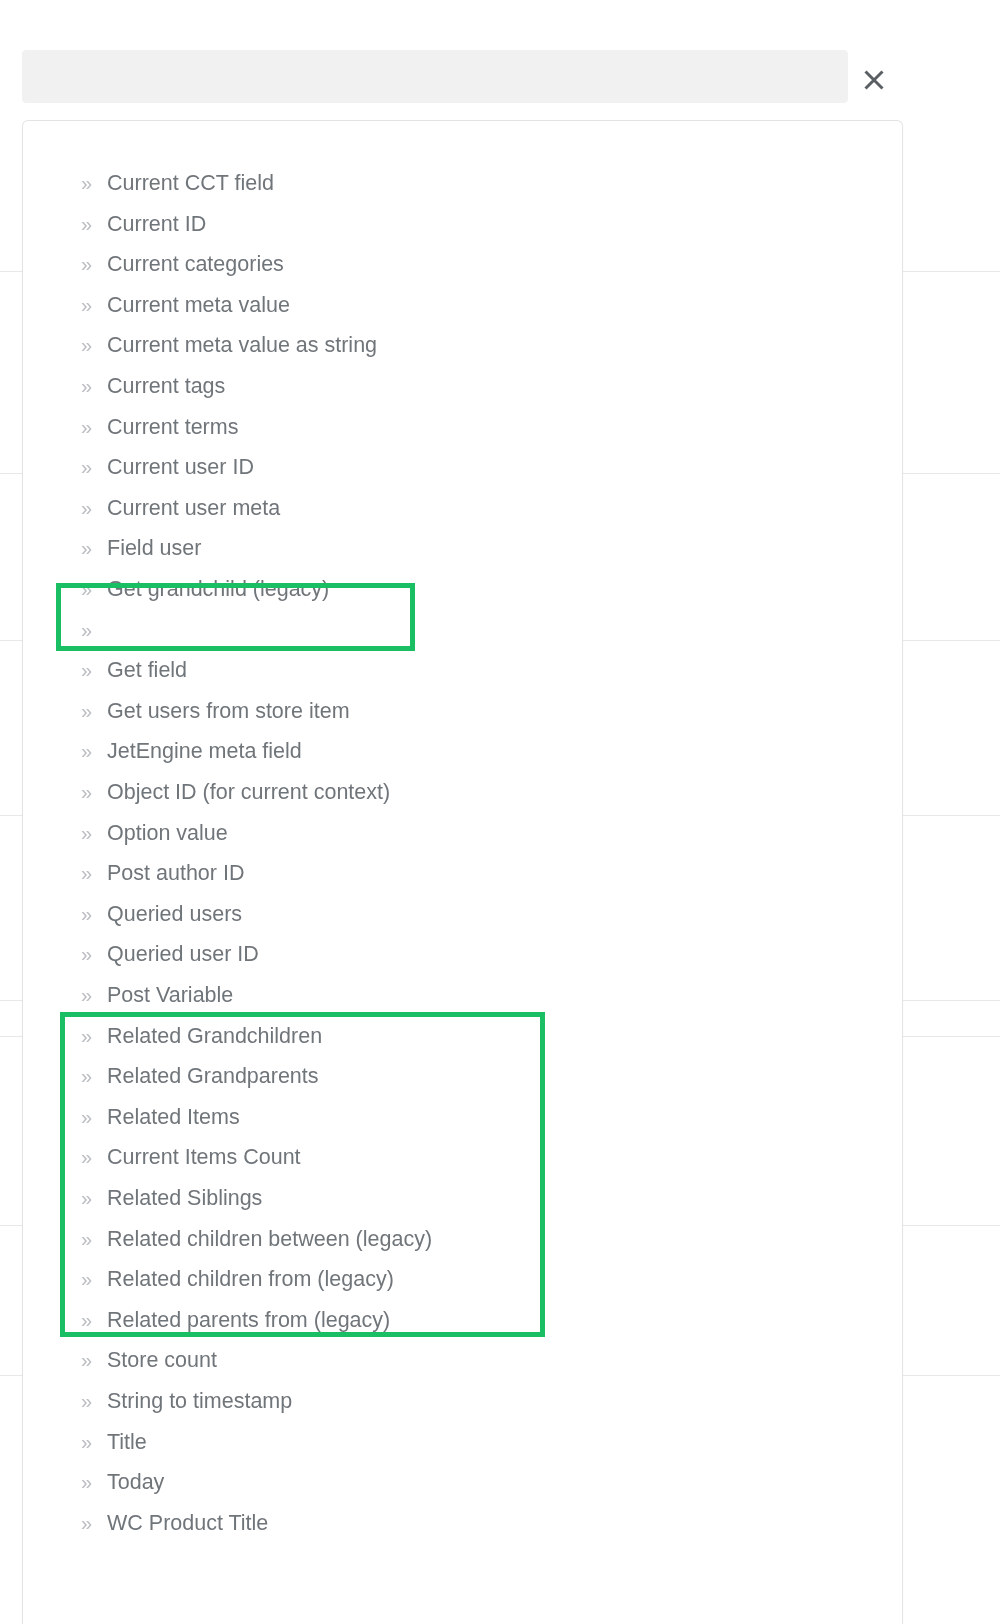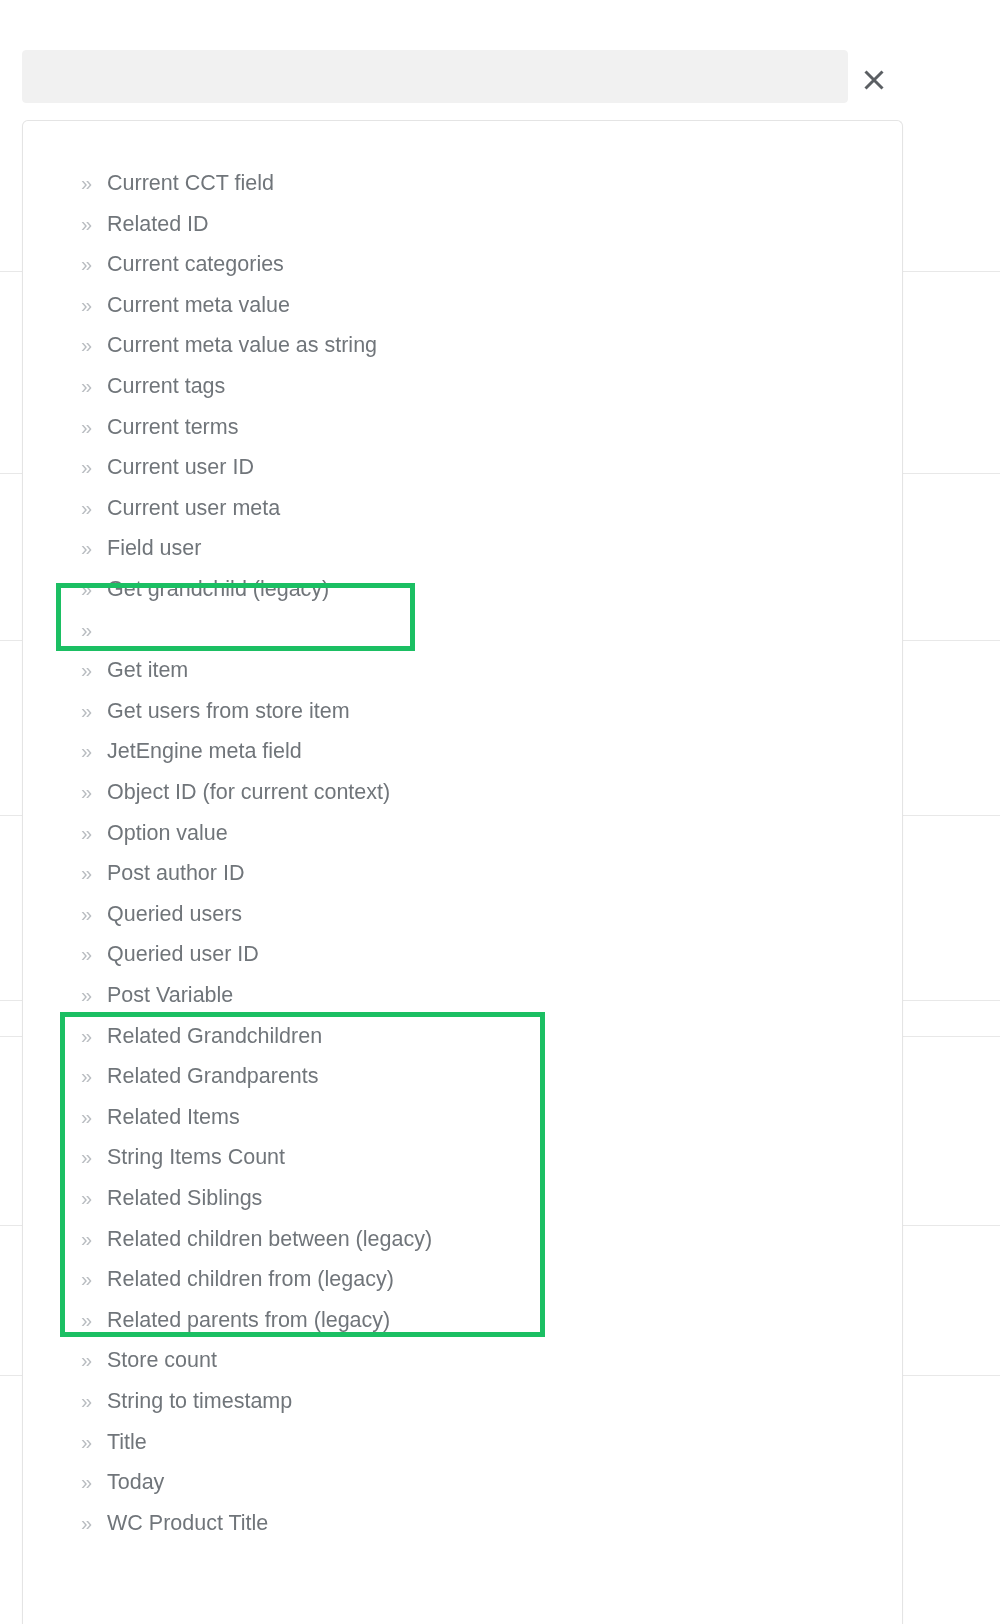--- a/index.html
+++ b/index.html
@@ -159,44 +159,44 @@
       <svg width="26" height="26" viewBox="0 0 26 26" aria-hidden="true">
         <path d="M4.5 4.5 L21.5 21.5 M21.5 4.5 L4.5 21.5" stroke="#5b5f63" stroke-width="3" stroke-linecap="butt"></path>
       </svg>
     </span>
   </button>
 </div>
 
 <div class="dropdown">
   <ul class="option-list" id="option-list">
       <li class="option" style="position: absolute; left: 0px; right: 0px; top: 42px;"><span class="chev">»</span><span class="lbl">Current CCT field</span></li>
-      <li class="option" style="position: absolute; left: 0px; right: 0px; top: 82.6px;"><span class="chev">»</span><span class="lbl">Related ID</span></li>
+      <li class="option" style="position: absolute; left: 0px; right: 0px; top: 82.6px;"><span class="chev">»</span><span class="lbl">Current ID</span></li>
       <li class="option" style="position: absolute; left: 0px; right: 0px; top: 123.2px;"><span class="chev">»</span><span class="lbl">Current categories</span></li>
       <li class="option" style="position: absolute; left: 0px; right: 0px; top: 163.8px;"><span class="chev">»</span><span class="lbl">Current meta value</span></li>
       <li class="option" style="position: absolute; left: 0px; right: 0px; top: 204.4px;"><span class="chev">»</span><span class="lbl">Current meta value as string</span></li>
       <li class="option" style="position: absolute; left: 0px; right: 0px; top: 245px;"><span class="chev">»</span><span class="lbl">Current tags</span></li>
       <li class="option" style="position: absolute; left: 0px; right: 0px; top: 285.6px;"><span class="chev">»</span><span class="lbl">Current terms</span></li>
       <li class="option" style="position: absolute; left: 0px; right: 0px; top: 326.2px;"><span class="chev">»</span><span class="lbl">Current user ID</span></li>
       <li class="option" style="position: absolute; left: 0px; right: 0px; top: 366.8px;"><span class="chev">»</span><span class="lbl">Current user meta</span></li>
       <li class="option" style="position: absolute; left: 0px; right: 0px; top: 407.4px;"><span class="chev">»</span><span class="lbl">Field user</span></li>
       <li class="option" style="position: absolute; left: 0px; right: 0px; top: 448px;"><span class="chev">»</span><span class="lbl">Get grandchild (legacy)</span></li>
       <li class="option" style="position: absolute; left: 0px; right: 0px; top: 488.6px;"><span class="chev">»</span></li>
-      <li class="option" style="position: absolute; left: 0px; right: 0px; top: 529.2px;"><span class="chev">»</span><span class="lbl">Get item</span></li>
+      <li class="option" style="position: absolute; left: 0px; right: 0px; top: 529.2px;"><span class="chev">»</span><span class="lbl">Get field</span></li>
       <li class="option" style="position: absolute; left: 0px; right: 0px; top: 569.8px;"><span class="chev">»</span><span class="lbl">Get users from store item</span></li>
       <li class="option" style="position: absolute; left: 0px; right: 0px; top: 610.4px;"><span class="chev">»</span><span class="lbl">JetEngine meta field</span></li>
       <li class="option" style="position: absolute; left: 0px; right: 0px; top: 651px;"><span class="chev">»</span><span class="lbl">Object ID (for current context)</span></li>
       <li class="option" style="position: absolute; left: 0px; right: 0px; top: 691.6px;"><span class="chev">»</span><span class="lbl">Option value</span></li>
       <li class="option" style="position: absolute; left: 0px; right: 0px; top: 732.2px;"><span class="chev">»</span><span class="lbl">Post author ID</span></li>
       <li class="option" style="position: absolute; left: 0px; right: 0px; top: 772.8px;"><span class="chev">»</span><span class="lbl">Queried users</span></li>
       <li class="option" style="position: absolute; left: 0px; right: 0px; top: 813.4px;"><span class="chev">»</span><span class="lbl">Queried user ID</span></li>
       <li class="option" style="position: absolute; left: 0px; right: 0px; top: 854px;"><span class="chev">»</span><span class="lbl">Post Variable</span></li>
       <li class="option" style="position: absolute; left: 0px; right: 0px; top: 894.6px;"><span class="chev">»</span><span class="lbl">Related Grandchildren</span></li>
       <li class="option" style="position: absolute; left: 0px; right: 0px; top: 935.2px;"><span class="chev">»</span><span class="lbl">Related Grandparents</span></li>
       <li class="option" style="position: absolute; left: 0px; right: 0px; top: 975.8px;"><span class="chev">»</span><span class="lbl">Related Items</span></li>
-      <li class="option" style="position: absolute; left: 0px; right: 0px; top: 1016.4px;"><span class="chev">»</span><span class="lbl">String Items Count</span></li>
+      <li class="option" style="position: absolute; left: 0px; right: 0px; top: 1016.4px;"><span class="chev">»</span><span class="lbl">Current Items Count</span></li>
       <li class="option" style="position: absolute; left: 0px; right: 0px; top: 1057px;"><span class="chev">»</span><span class="lbl">Related Siblings</span></li>
       <li class="option" style="position: absolute; left: 0px; right: 0px; top: 1097.6px;"><span class="chev">»</span><span class="lbl">Related children between (legacy)</span></li>
       <li class="option" style="position: absolute; left: 0px; right: 0px; top: 1138.2px;"><span class="chev">»</span><span class="lbl">Related children from (legacy)</span></li>
       <li class="option" style="position: absolute; left: 0px; right: 0px; top: 1178.8px;"><span class="chev">»</span><span class="lbl">Related parents from (legacy)</span></li>
       <li class="option" style="position: absolute; left: 0px; right: 0px; top: 1219.4px;"><span class="chev">»</span><span class="lbl">Store count</span></li>
       <li class="option" style="position: absolute; left: 0px; right: 0px; top: 1260px;"><span class="chev">»</span><span class="lbl">String to timestamp</span></li>
       <li class="option" style="position: absolute; left: 0px; right: 0px; top: 1300.6px;"><span class="chev">»</span><span class="lbl">Title</span></li>
       <li class="option" style="position: absolute; left: 0px; right: 0px; top: 1341.2px;"><span class="chev">»</span><span class="lbl">Today</span></li>
       <li class="option" style="position: absolute; left: 0px; right: 0px; top: 1381.8px;"><span class="chev">»</span><span class="lbl">WC Product Title</span></li>
     </ul>

